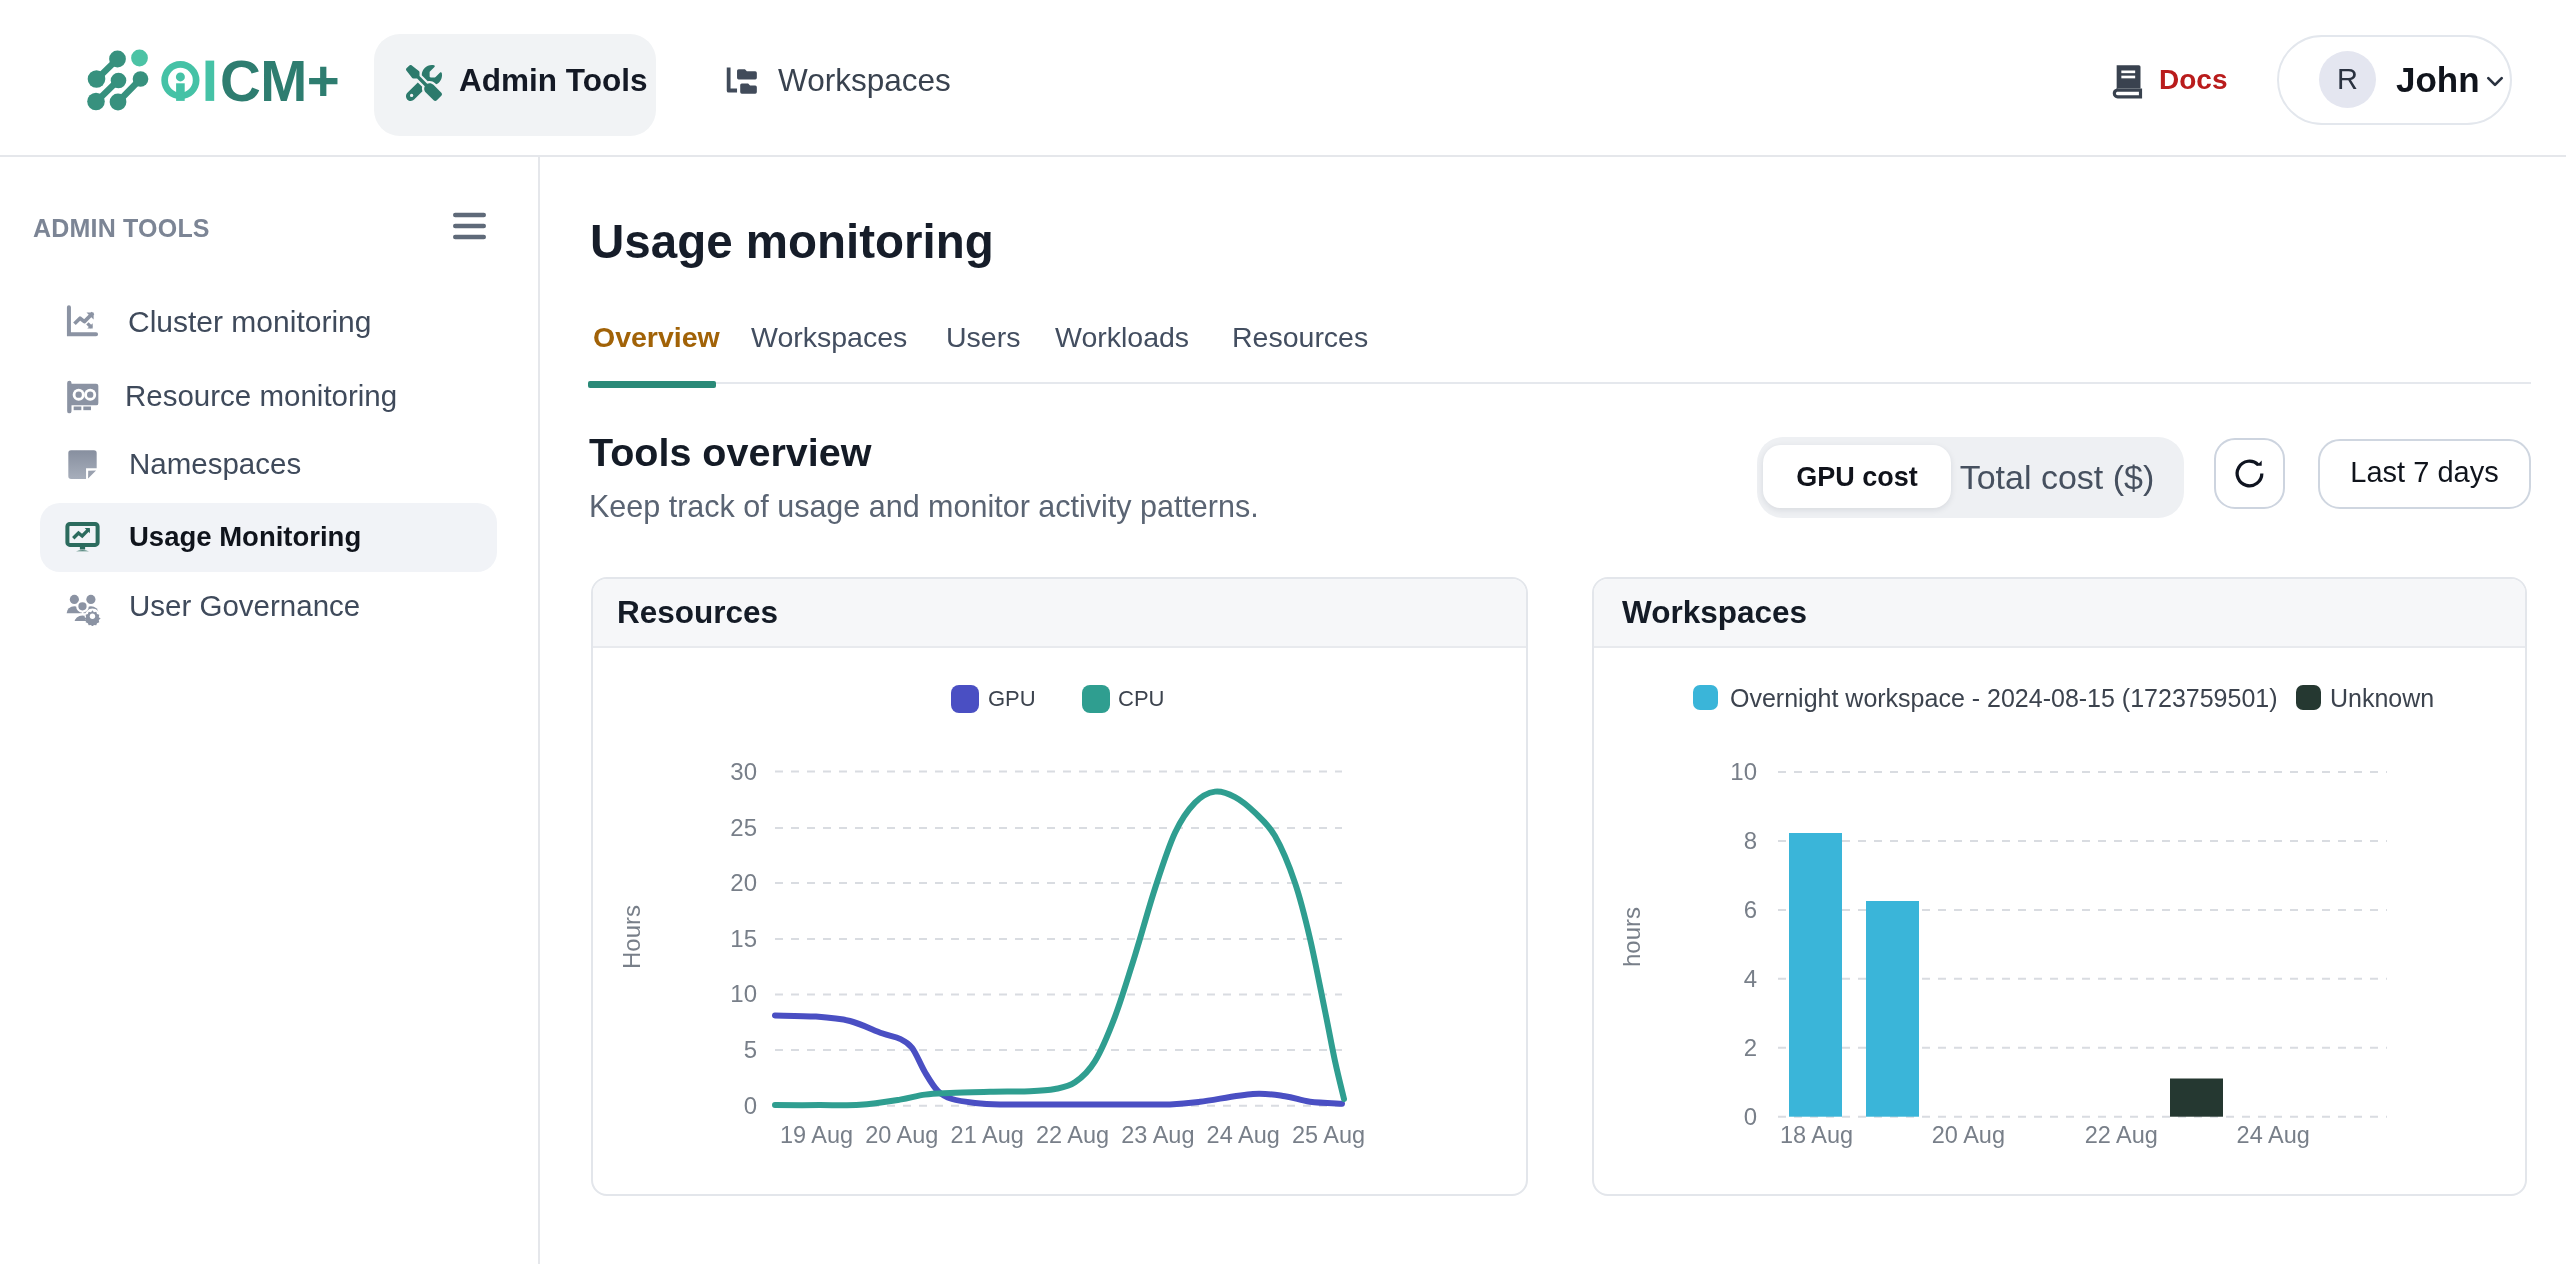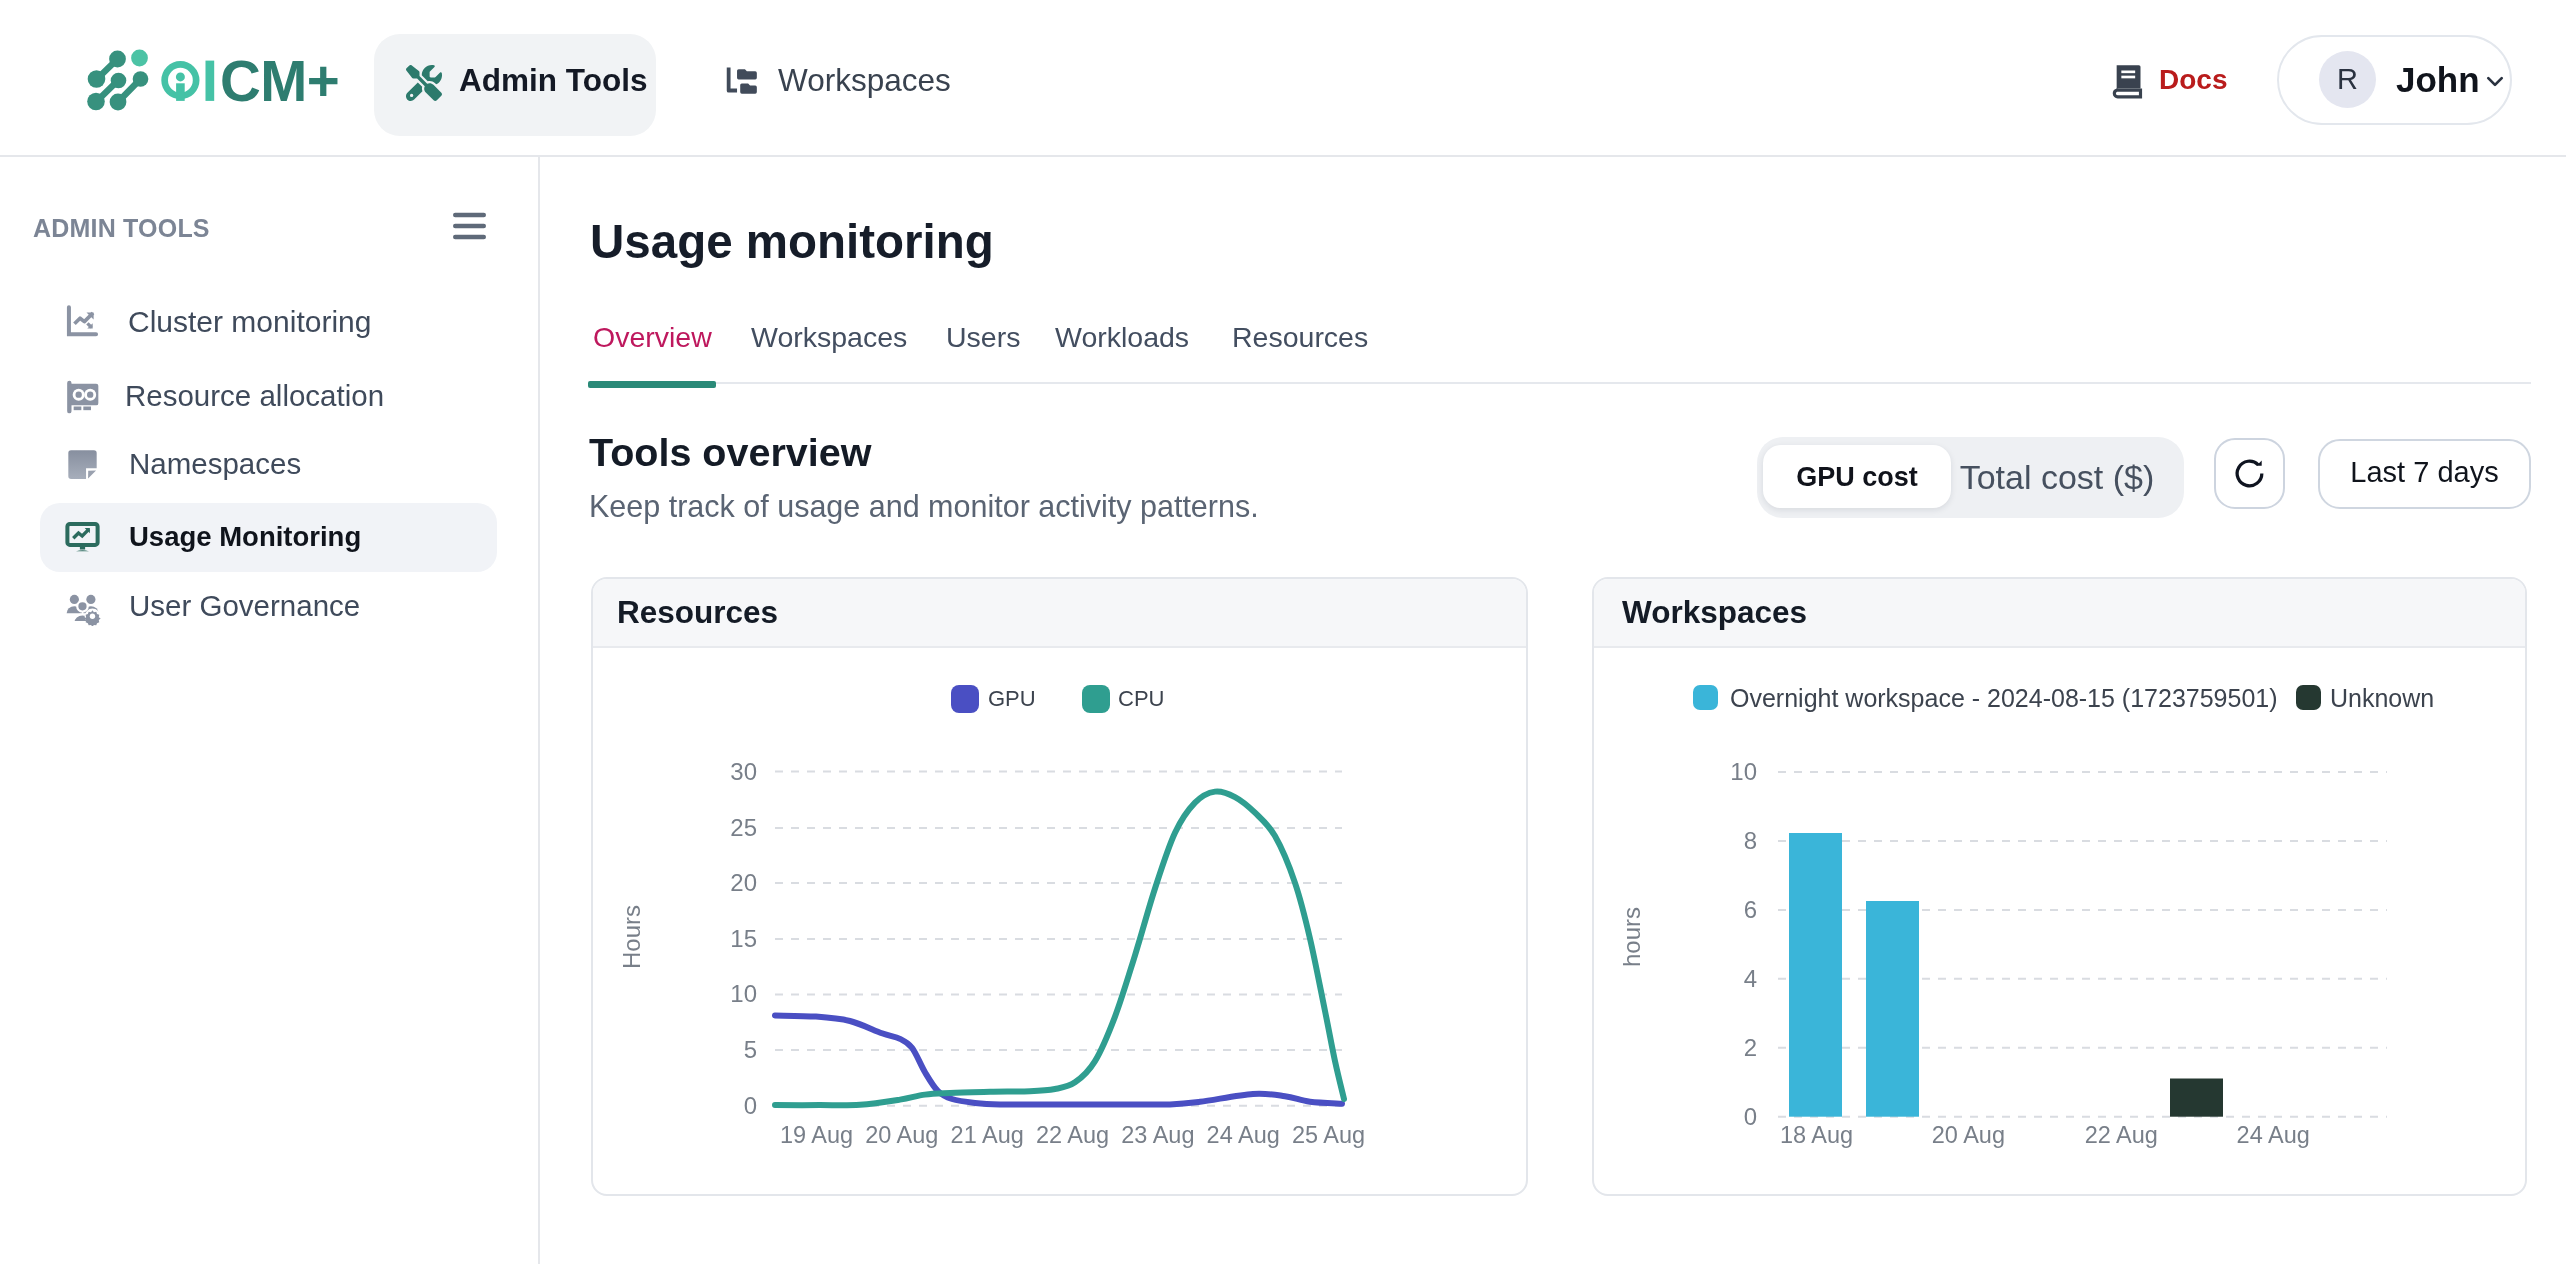--- a/index.html
+++ b/index.html
@@ -72,21 +72,21 @@
   <g stroke="#5f6a79" stroke-width="4.4" stroke-linecap="round">
     <line x1="2.2" y1="3" x2="30.8" y2="3"></line>
     <line x1="2.2" y1="14" x2="30.8" y2="14"></line>
     <line x1="2.2" y1="25" x2="30.8" y2="25"></line>
   </g>
 </svg>
 
 <div class="abs" style="left:40px;top:503px;width:457px;height:69px;background:#f1f3f7;border-radius:20px;"></div>
 
 <div class="abs ct" style="left:128px;top:303px;height:37px;font-size:30px;color:#3f4a5b;">Cluster monitoring</div>
-<div class="abs ct" style="left:125px;top:377px;height:37px;font-size:29.5px;color:#3f4a5b;">Resource allocation</div>
+<div class="abs ct" style="left:125px;top:377px;height:37px;font-size:29.5px;color:#3f4a5b;">Resource monitoring</div>
 <div class="abs ct" style="left:129px;top:445px;height:37px;font-size:29.5px;color:#3f4a5b;">Namespaces</div>
 <div class="abs ct" style="left:129px;top:518px;height:37px;font-size:27.5px;font-weight:700;color:#10141c;">Usage Monitoring</div>
 <div class="abs ct" style="left:129px;top:587px;height:37px;font-size:29.5px;color:#3f4a5b;">User Governance</div>
 
 <svg class="abs" style="left:64px;top:303px;" width="37" height="37" viewBox="0 0 24 24" fill="none" stroke="#8b93a3">
   <path d="M3.2 2.8v17.4h17.6" stroke-width="2.6" stroke-linecap="round"></path>
   <path d="M6.8 13.5l3.6-3.6 2.8 2.2 5.6-5.6" stroke-width="2.4" stroke-linejoin="round"></path>
   <path d="M14.6 6.1h4.6v4.6" fill="#8b93a3" stroke="none"></path>
   <path d="M15.2 13.2l2.6 2.6" stroke-width="2.2"></path>
   <path d="M18.6 13.1v3.5h-3.5" fill="#8b93a3" stroke="none"></path>
@@ -128,21 +128,21 @@
     <circle cx="18.6" cy="17.8" r="4.9" fill="#fff"></circle>
     <path d="M18.6 14.1l0.9 1.2 1.5-0.3 0.5 1.4 1.4 0.5-0.3 1.5 1.2 0.9-1.2 0.9 0.3 1.5-1.4 0.5-0.5 1.4-1.5-0.3-0.9 1.2-0.9-1.2-1.5 0.3-0.5-1.4-1.4-0.5 0.3-1.5-1.2-0.9 1.2-0.9-0.3-1.5 1.4-0.5 0.5-1.4 1.5 0.3z" fill="#8b93a3"></path>
     <circle cx="18.6" cy="17.8" r="1.7" fill="#fff"></circle>
   </g>
 </svg>
 
 <div class="abs ct" style="left:590px;top:214px;height:54px;font-size:47.5px;font-weight:700;color:#161d29;">Usage monitoring</div>
 
 <div class="abs" style="left:590px;top:382px;width:1941px;height:2px;background:#e5e8ed;"></div>
 <div class="abs" style="left:588px;top:381px;width:128px;height:7px;background:#2a8a78;border-radius:2px;"></div>
-<div class="abs ct" style="left:593px;top:316px;height:43px;font-size:28.5px;color:#be185d;">Overview</div>
+<div class="abs ct" style="left:593px;top:316px;height:43px;font-size:28.5px;color:#a16207;font-weight:bold;">Overview</div>
 <div class="abs ct" style="left:751px;top:316px;height:43px;font-size:28.5px;color:#434e60;">Workspaces</div>
 <div class="abs ct" style="left:946px;top:316px;height:43px;font-size:28.5px;color:#434e60;">Users</div>
 <div class="abs ct" style="left:1055px;top:316px;height:43px;font-size:28.5px;color:#434e60;">Workloads</div>
 <div class="abs ct" style="left:1232px;top:316px;height:43px;font-size:28.5px;color:#434e60;">Resources</div>
 
 <div class="abs ct" style="left:589px;top:430px;height:45px;font-size:39.5px;font-weight:700;color:#141b26;">Tools overview</div>
 <div class="abs ct" style="left:589px;top:489px;height:34px;font-size:30.5px;color:#5a6473;">Keep track of usage and monitor activity patterns.</div>
 
 <div class="abs" style="left:1757px;top:437px;width:427px;height:81px;background:#eef0f3;border-radius:26px;"></div>
 <div class="abs" style="left:1763px;top:445px;width:188px;height:63px;background:#fff;border-radius:18px;box-shadow:0 2px 6px rgba(20,30,50,0.10);"></div>

